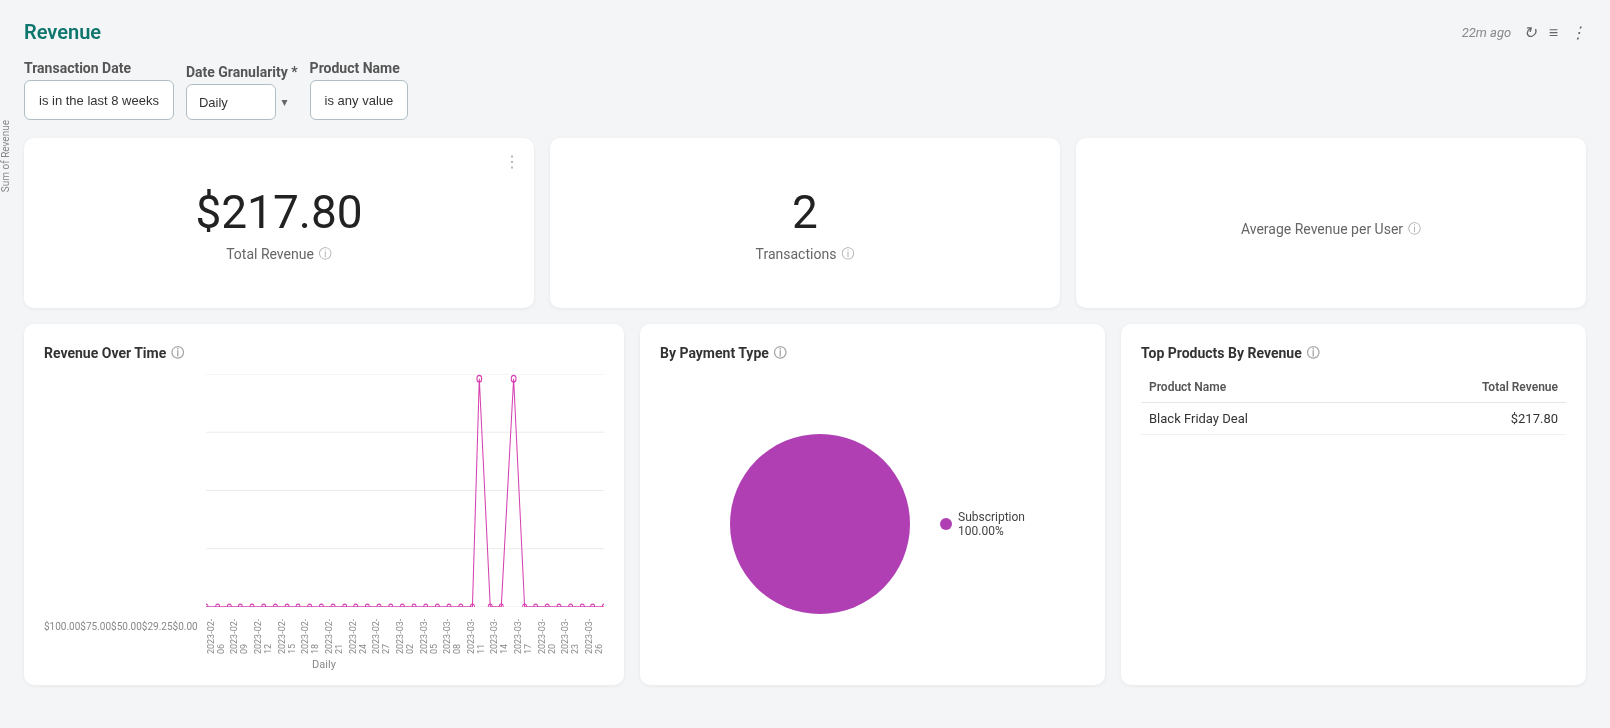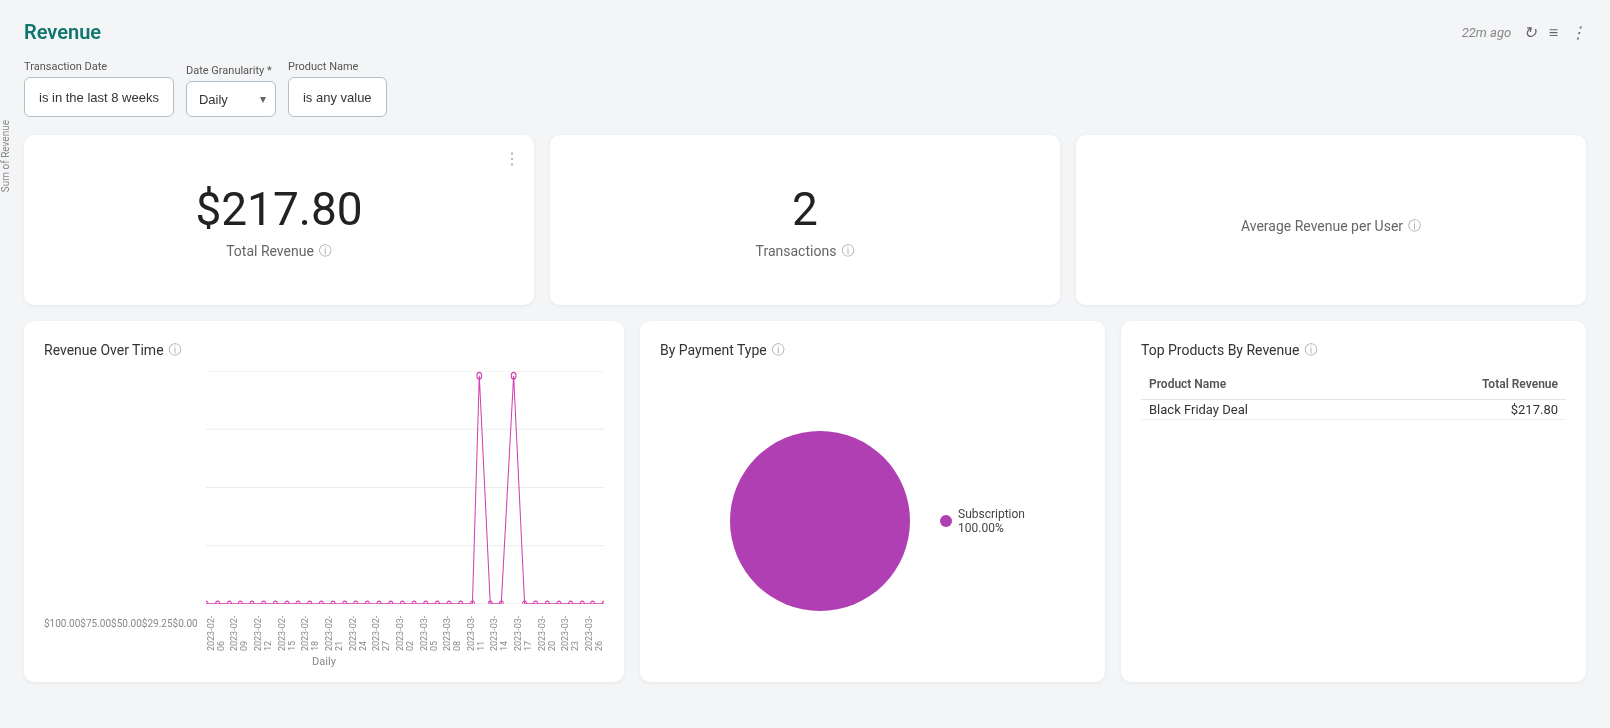--- a/index.html
+++ b/index.html
@@ -46,23 +46,23 @@
       gap: 12px;
       margin-bottom: 18px;
       align-items: flex-end;
     }
     .filter-group {
       display: flex;
       flex-direction: column;
       gap: 4px;
     }
     .filter-label {
-      font-size: 11px;
+      font-size: 14px;
       color: #555;
-      font-weight: 400;
+      font-weight: 700;
     }
     .filter-btn {
       background: #fff;
       border: 1.5px solid #b0bec5;
       border-radius: 6px;
       padding: 6px 14px;
       font-size: 13px;
       color: #333;
       cursor: pointer;
       height: 40px;
@@ -145,21 +145,21 @@
     }
     .chart-card {
       background: #fff;
       border-radius: 10px;
       padding: 20px 20px 14px;
       box-shadow: 0 1px 4px rgba(0,0,0,0.06);
       min-height: 340px;
     }
     .chart-title {
       font-size: 14px;
-      font-weight: 400;
+      font-weight: 700;
       color: #333;
       margin-bottom: 12px;
       display: flex;
       align-items: center;
       gap: 5px;
     }
     .x-axis-label {
       text-align: center;
       font-size: 11px;
       color: #888;
@@ -208,21 +208,21 @@
       font-size: 12px;
       font-weight: 600;
       color: #555;
       border-bottom: 1.5px solid #e5e5e5;
       padding: 6px 8px 8px;
     }
     .products-table th:last-child {
       text-align: right;
     }
     .products-table td {
-      padding: 2px 8px;
+      padding: 8px 8px;
       color: #333;
       border-bottom: 1px solid #f0f0f0;
     }
     .products-table td:last-child {
       text-align: right;
     }
   </style>
 </head>
 <body>
 

